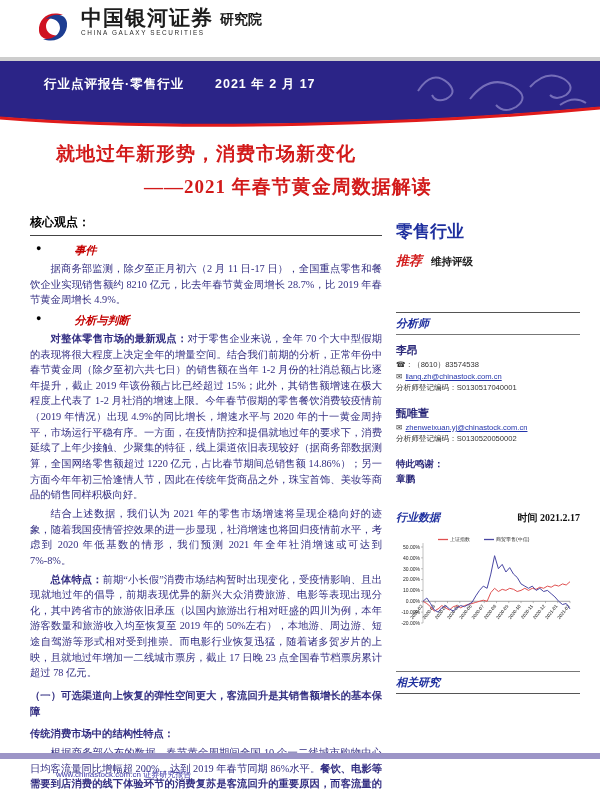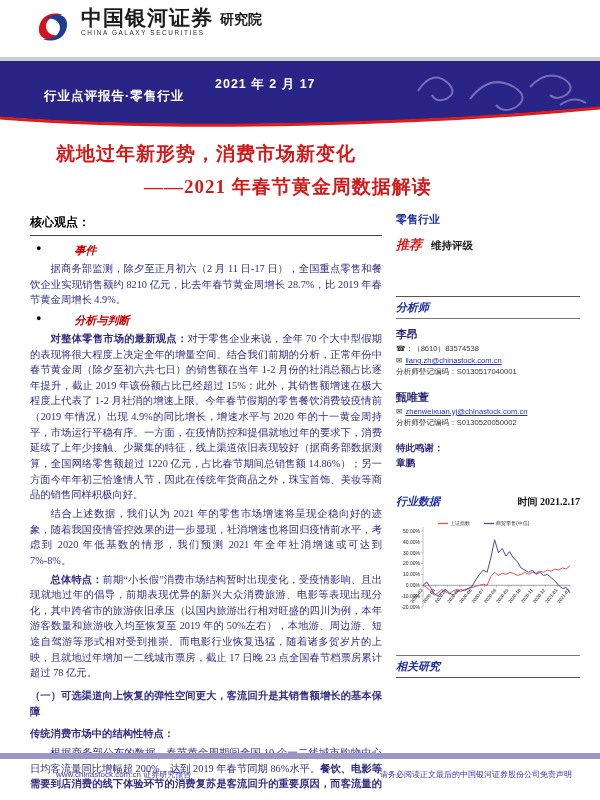--- a/index.html
+++ b/index.html
@@ -10,21 +10,21 @@
   .logo-svg{width:40px;height:40px;flex:0 0 auto;}
   .brand{margin-left:8px;display:flex;align-items:flex-end;}
   .brand-cnblock{display:flex;flex-direction:column;}
   .brand-cn{font-size:21px;font-weight:bold;color:#1c1c1c;letter-spacing:1px;line-height:1.05;}
   .brand-en{font-size:6.4px;color:#2a2a2a;letter-spacing:1.6px;font-family:"Liberation Sans",sans-serif;}
   .brand-suffix{font-size:14px;font-weight:bold;color:#1c1c1c;margin:0 0 7px 7px;}
   .gray-rule{height:4px;background:#cdcdcd;}
   
   .band{position:relative;height:70px;}
   .band-svg{position:absolute;left:0;top:0;}
-  .band-type{position:absolute;left:44px;top:27px;color:#ffffff;font-weight:bold;font-size:12.5px;
+  .band-type{position:absolute;left:44px;top:15px;color:#ffffff;font-weight:bold;font-size:12.5px;
              letter-spacing:1px;font-family:"Liberation Sans",sans-serif;}
   .band-date{position:absolute;left:215px;top:15px;color:#ffffff;font-weight:bold;font-size:12.5px;
              letter-spacing:1px;font-family:"Liberation Sans",sans-serif;}
   
   .rtitle{margin:10px 5px 0 56px;color:#d21a1a;font-weight:bold;}
   .rtitle-l1{font-size:19px;letter-spacing:1px;}
   .rtitle-l2{font-size:19px;letter-spacing:1px;margin:7px 0 0 88px;}
   
   .cols{display:flex;padding:6px 20px 0 30px;gap:14px;}
   .leftcol{width:352px;flex:0 0 auto;}
@@ -33,21 +33,21 @@
   .core-heading{font-size:12px;font-weight:bold;color:#000;margin:8px 0 4px 0;}
   .core-rule{border:0;border-top:1px solid #444;margin:2px 0 7px 0;}
   .bullet{display:flex;align-items:flex-start;margin:5px 0 3px 0;gap:19px;}
   .bullet .dot{color:#000;font-size:9px;margin:0 14px 0 6px;}
   .bullet .dot::before{content:"\25CF";}
   .bullet-label{color:#c40000;font-weight:bold;font-size:11px;font-style:italic;}
   .para{font-size:10.3px;line-height:1.52;color:#332e82;text-align:justify;text-indent:2em;margin:3px 0;}
   .para .lead,.para .tail{font-weight:bold;}
   .para-flush{font-size:10.3px;line-height:1.52;color:#332e82;font-weight:bold;text-align:justify;margin:7px 0 3px 0;}
   
-  .ind-title{font-size:11px;font-weight:bold;color:#1e2f9e;margin-top:6px;}
+  .ind-title{font-size:17px;font-weight:bold;color:#1e2f9e;margin-top:14px;}
   .rating-row{margin-top:9px;display:flex;align-items:baseline;}
   .rating{font-size:13px;font-weight:bold;color:#d21a1a;font-style:italic;}
   .rating-note{font-size:10.5px;color:#222;margin-left:9px;font-weight:bold;}
   .sec{margin-top:42px;}
   .rule-heavy{border:0;border-top:1.6px solid #555;margin:0;}
   .rule-light{border:0;border-top:1px solid #777;margin:0;}
   .sec-head{font-size:11px;font-weight:bold;color:#1e2f9e;padding:3px 0 3px 0;font-style:italic;}
   .an-name{font-size:11px;font-weight:bold;color:#2a2879;margin:8px 0 2px 0;}
   .an-line{font-size:7.6px;color:#333;margin:2px 0;font-family:"Liberation Sans",sans-serif;}
   .an-line .ic{margin-right:3px;}
@@ -235,16 +235,15 @@
         <hr class="rule-light">
         <div class="sec-head">相关研究</div>
         <hr class="rule-heavy">
       </div>
     </div>
   </div>
 
   <div class="foot-band"></div>
   <div class="foot-row">
     <span>www.chinastock.com.cn 证券研究报告</span>
-    <span>请务必阅读正文最后的中国银河证券股份公司免责声明</span>
   </div>
 
 </div>
 
 </body></html>

